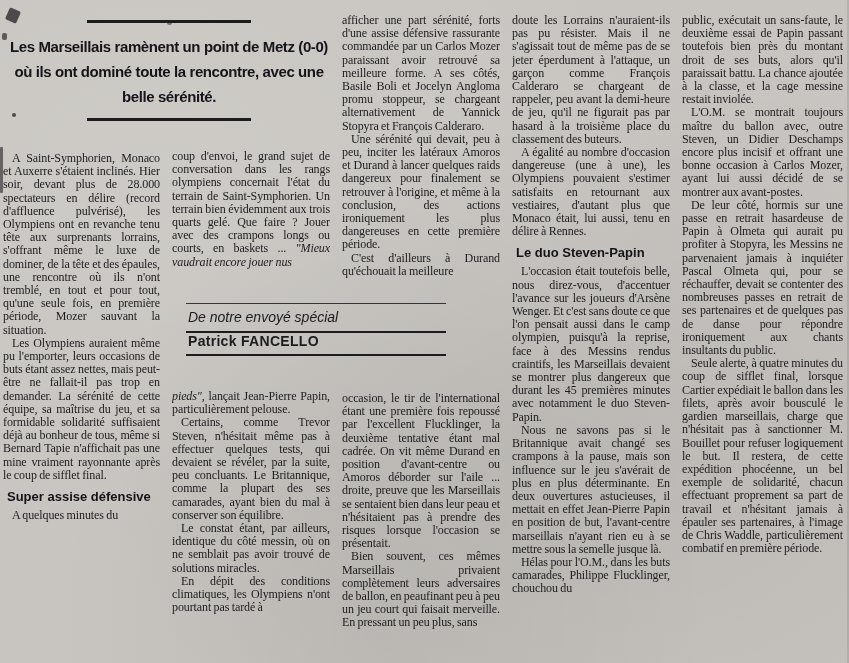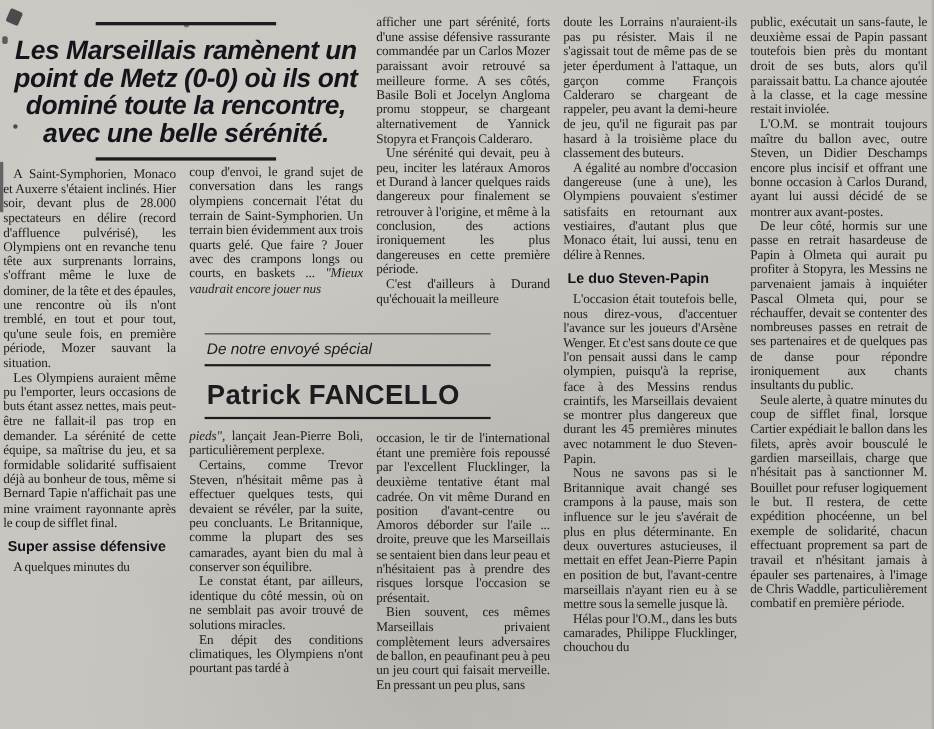--- a/index.html
+++ b/index.html
@@ -14,30 +14,30 @@
       radial-gradient(ellipse at 45% 95%, rgba(0,0,0,.05), transparent 50%),
       var(--paper,#c8c5c0);
     font-family:"Liberation Serif", serif;
     color:var(--ink,#1c1b1e);
   }
   
   .headline-box{position:absolute;left:4px;top:20px;width:330px;text-align:center;}
   .hrule{height:3px;background:var(--ink,#1c1b1e);width:164px;margin:0 auto;}
   .headline{
     font-family:"Liberation Sans", sans-serif;
-    font-style:italic;font-weight:bold;
-    font-size:24px;line-height:25px;letter-spacing:-0.4px;
+    font-weight:bold;
+    font-size:15px;line-height:25px;letter-spacing:-0.4px;
     margin:11px 2px 9px;color:#15141a;
   }
   
   .byline-box{position:absolute;left:186px;top:303px;width:260px;}
   .brule{height:2px;background:var(--ink,#1c1b1e);}
   .brule.thin{height:1px;opacity:.85;}
   .kicker{font-family:"Liberation Sans", sans-serif;font-style:italic;font-size:14px;padding:5px 2px 6px;}
-  .author{font-family:"Liberation Sans", sans-serif;font-weight:bold;font-size:25px;letter-spacing:.3px;padding:12px 2px 5px;}
+  .author{font-family:"Liberation Sans", sans-serif;font-weight:bold;font-size:14px;letter-spacing:.3px;padding:0 2px 5px;}
   
   .col{position:absolute;width:158px;overflow:hidden;}
   .col1{left:3px;top:152px;width:157px;height:508px;}
   .col2a{left:172px;top:150px;height:152px;}
   .col2b{left:172px;top:390px;height:270px;}
   .col3a{left:342px;top:14px;height:290px;}
   .col3b{left:342px;top:392px;height:268px;}
   .col4{left:512px;top:14px;height:646px;}
   .col5{left:682px;top:14px;width:161px;height:646px;}
   .bp{
@@ -93,21 +93,21 @@
     <p class="bp">Les Olympiens auraient même pu l'emporter, leurs occasions de buts étant assez nettes, mais peut-être ne fallait-il pas trop en demander. La sérénité de cette équipe, sa maîtrise du jeu, et sa formidable solidarité suffisaient déjà au bonheur de tous, même si Bernard Tapie n'affichait pas une mine vraiment rayonnante après le coup de sifflet final.</p>
     <h2 class="subhead">Super assise défensive</h2>
     <p class="bp">A quelques minutes du</p>
   </div>
 
   <div class="col col2a">
     <p class="bp noindent"><span>coup d'envoi, le grand sujet de conversation dans les rangs olympiens concernait l'état du terrain de Saint-Symphorien. Un terrain bien évidemment aux trois quarts gelé. Que faire ? Jouer avec des crampons longs ou courts, en baskets ...</span> <span class="it">"Mieux vaudrait encore jouer nus</span></p>
   </div>
 
   <div class="col col2b">
-    <p class="bp noindent"><span class="it">pieds",</span> <span>lançait Jean-Pierre Boli, particulièrement perplexe.</span></p>
+    <p class="bp noindent"><span class="it">pieds",</span> <span>lançait Jean-Pierre Papin, particulièrement pelouse.</span></p>
     <p class="bp">Certains, comme Trevor Steven, n'hésitait même pas à effectuer quelques tests, qui devaient se révéler, par la suite, peu concluants. Le Britannique, comme la plupart des ses camarades, ayant bien du mal à conserver son équilibre.</p>
     <p class="bp">Le constat étant, par ailleurs, identique du côté messin, où on ne semblait pas avoir trouvé de solutions miracles.</p>
     <p class="bp">En dépit des conditions climatiques, les Olympiens n'ont pourtant pas tardé à</p>
   </div>
 
   <div class="col col3a">
     <p class="bp noindent">afficher une part sérénité, forts d'une assise défensive rassurante commandée par un Carlos Mozer paraissant avoir retrouvé sa meilleure forme. A ses côtés, Basile Boli et Jocelyn Angloma promu stoppeur, se chargeant alternativement de Yannick Stopyra et François Calderaro.</p>
     <p class="bp">Une sérénité qui devait, peu à peu, inciter les latéraux Amoros et Durand à lancer quelques raids dangereux pour finalement se retrouver à l'origine, et même à la conclusion, des actions ironiquement les plus dangereuses en cette première période.</p>
     <p class="bp">C'est d'ailleurs à Durand qu'échouait la meilleure</p>
   </div>
@@ -121,18 +121,18 @@
     <p class="bp noindent">doute les Lorrains n'auraient-ils pas pu résister. Mais il ne s'agissait tout de même pas de se jeter éperdument à l'attaque, un garçon comme François Calderaro se chargeant de rappeler, peu avant la demi-heure de jeu, qu'il ne figurait pas par hasard à la troisième place du classement des buteurs.</p>
     <p class="bp">A égalité au nombre d'occasion dangereuse (une à une), les Olympiens pouvaient s'estimer satisfaits en retournant aux vestiaires, d'autant plus que Monaco était, lui aussi, tenu en délire à Rennes.</p>
     <h2 class="subhead">Le duo Steven-Papin</h2>
     <p class="bp">L'occasion était toutefois belle, nous direz-vous, d'accentuer l'avance sur les joueurs d'Arsène Wenger. Et c'est sans doute ce que l'on pensait aussi dans le camp olympien, puisqu'à la reprise, face à des Messins rendus craintifs, les Marseillais devaient se montrer plus dangereux que durant les 45 premières minutes avec notamment le duo Steven-Papin.</p>
     <p class="bp">Nous ne savons pas si le Britannique avait changé ses crampons à la pause, mais son influence sur le jeu s'avérait de plus en plus déterminante. En deux ouvertures astucieuses, il mettait en effet Jean-Pierre Papin en position de but, l'avant-centre marseillais n'ayant rien eu à se mettre sous la semelle jusque là.</p>
     <p class="bp">Hélas pour l'O.M., dans les buts camarades, Philippe Flucklinger, chouchou du</p>
   </div>
 
   <div class="col col5">
     <p class="bp noindent">public, exécutait un sans-faute, le deuxième essai de Papin passant toutefois bien près du montant droit de ses buts, alors qu'il paraissait battu. La chance ajoutée à la classe, et la cage messine restait inviolée.</p>
-    <p class="bp">L'O.M. se montrait toujours maître du ballon avec, outre Steven, un Didier Deschamps encore plus incisif et offrant une bonne occasion à Carlos Durand, ayant lui aussi décidé de se montrer aux avant-postes.</p>
+    <p class="bp">L'O.M. se montrait toujours maître du ballon avec, outre Steven, un Didier Deschamps encore plus incisif et offrant une bonne occasion à Carlos Mozer, ayant lui aussi décidé de se montrer aux avant-postes.</p>
     <p class="bp">De leur côté, hormis sur une passe en retrait hasardeuse de Papin à Olmeta qui aurait pu profiter à Stopyra, les Messins ne parvenaient jamais à inquiéter Pascal Olmeta qui, pour se réchauffer, devait se contenter des nombreuses passes en retrait de ses partenaires et de quelques pas de danse pour répondre ironiquement aux chants insultants du public.</p>
     <p class="bp">Seule alerte, à quatre minutes du coup de sifflet final, lorsque Cartier expédiait le ballon dans les filets, après avoir bousculé le gardien marseillais, charge que n'hésitait pas à sanctionner M. Bouillet pour refuser logiquement le but. Il restera, de cette expédition phocéenne, un bel exemple de solidarité, chacun effectuant proprement sa part de travail et n'hésitant jamais à épauler ses partenaires, à l'image de Chris Waddle, particulièrement combatif en première période.</p>
   </div>
 
 </div>
 
 </body></html>

